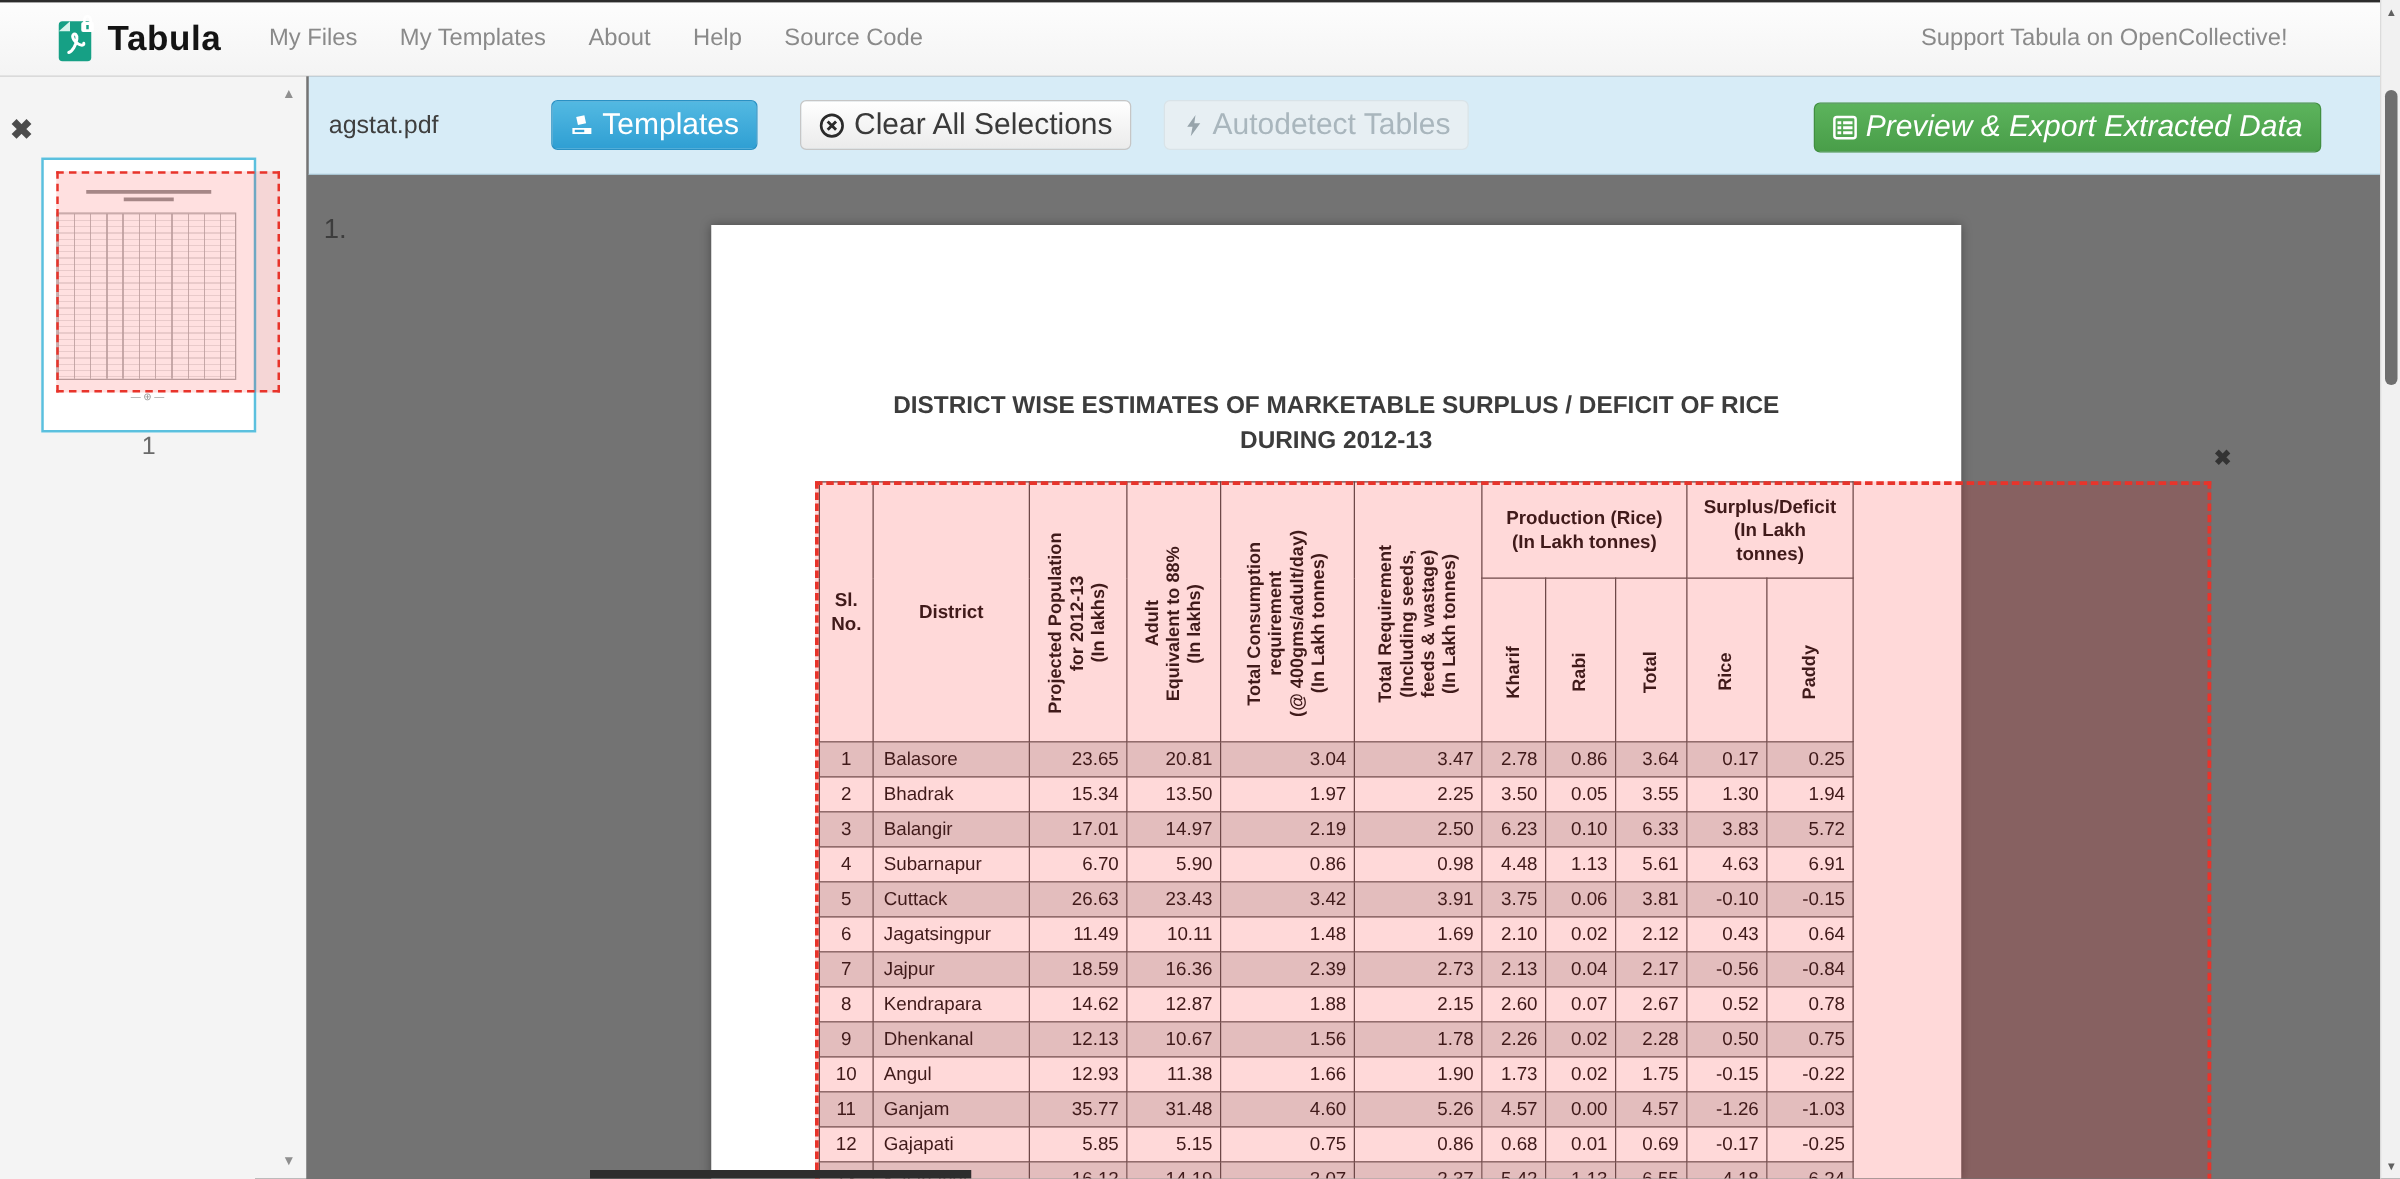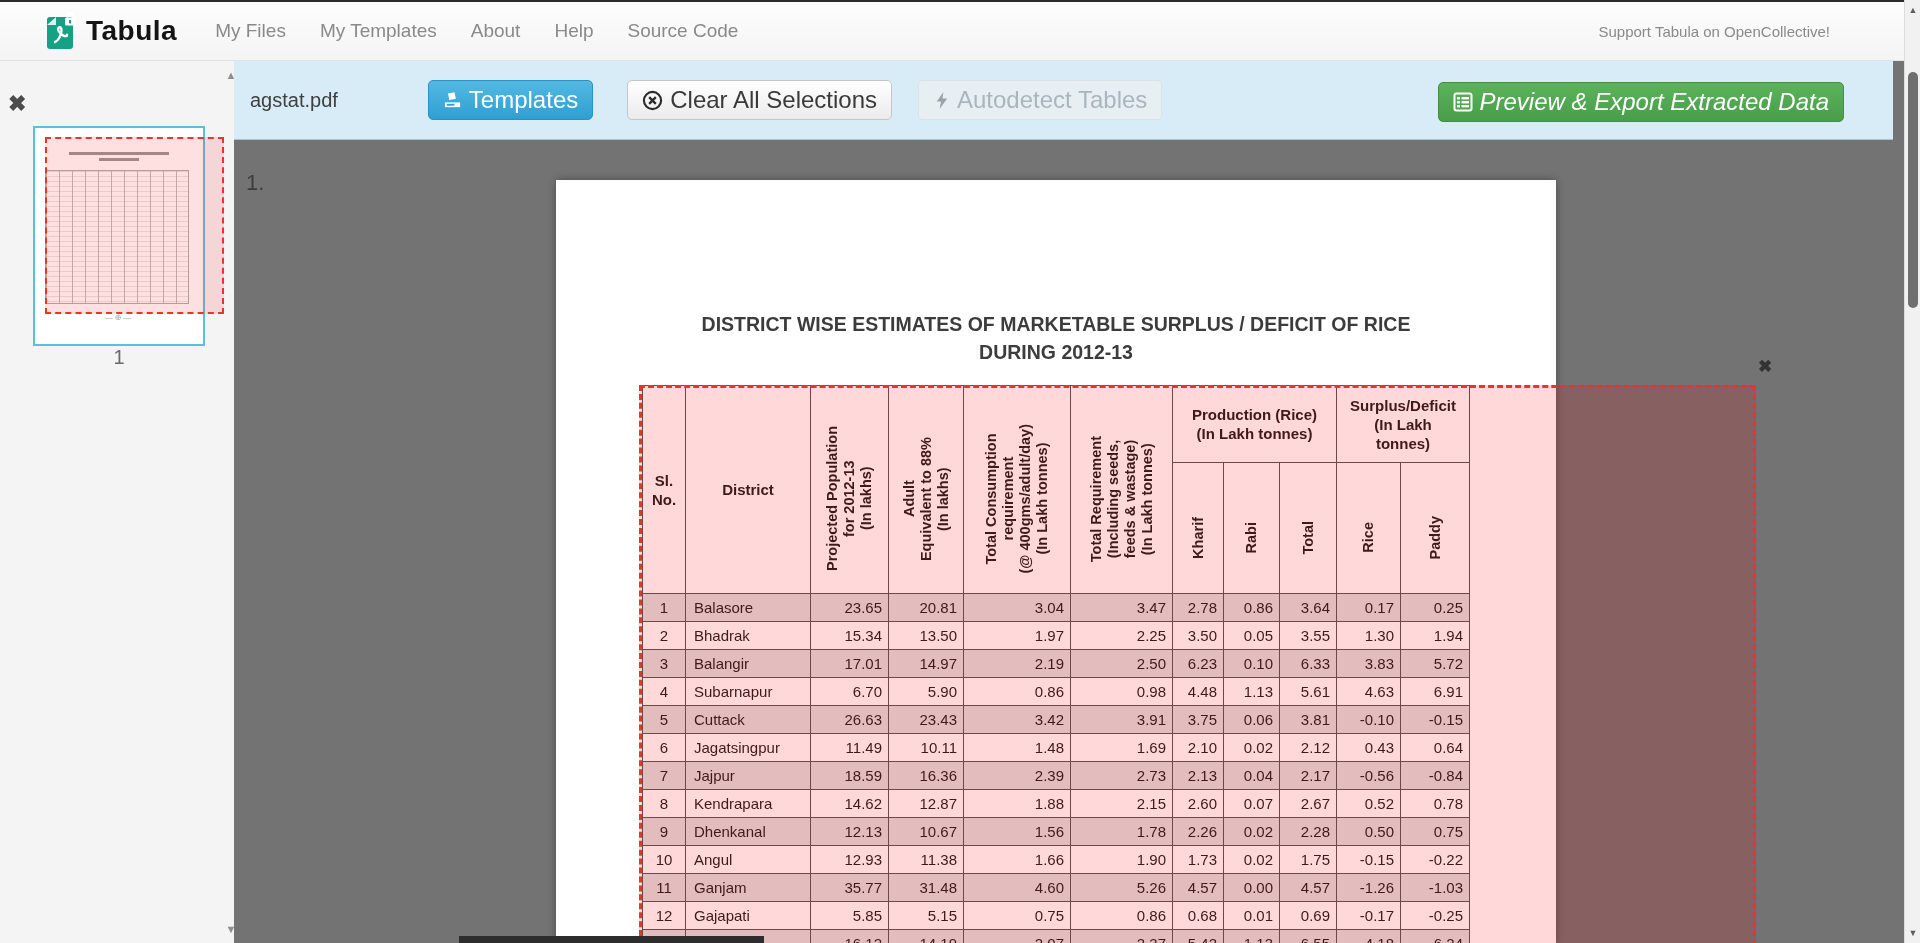--- a/index.html
+++ b/index.html
@@ -12,21 +12,21 @@
 
   
   .navbar { position:absolute; left:0; top:2px; width:1920px; height:59px;
             background:linear-gradient(#fdfdfd,#f4f4f4); border-bottom:1px solid #e3e3e3;
             display:flex; align-items:center; }
   .brand-wrap { display:flex; align-items:center; margin-left:46px; }
   .brand-logo { width:32px; height:40px; margin-right:8px; }
   .brand-name { font-size:28px; font-weight:bold; color:#141414; letter-spacing:0.5px; }
   .nav-items { display:flex; margin-left:38px; gap:34px;align-items:flex-end; }
   .nav-item { font-size:19px; color:#8a8a8a; cursor:pointer; white-space:nowrap; }
-  .nav-right { margin-left:auto; margin-right:90px; font-size:15px; color:#8a8a8a; cursor:pointer; }
+  .nav-right { margin-left:auto; margin-right:90px; font-size:19px; color:#8a8a8a; cursor:pointer; }
 
   
   .sidebar { position:absolute; left:0; top:61px; width:245px; height:882px; background:#f4f4f4; }
   .file-close { position:absolute; left:8px; top:32px; font-size:22px; font-weight:bold;
                 color:#4c4c4c; cursor:pointer; line-height:1; }
   .thumb { position:absolute; left:33px; top:65px; width:172px; height:220px;
            background:#ffffff; border:2px solid #5bc0de; cursor:pointer; }
   .thumb-titlebar { position:absolute; left:20%; right:20%; top:24px; height:3px; background:#9a9a9a; }
   .thumb-titlebar2 { position:absolute; left:38%; right:38%; top:30px; height:3px; background:#9a9a9a; }
   .thumb-table { position:absolute; left:10px; top:42px; right:14px; bottom:40px;
@@ -39,21 +39,21 @@
   .thumb-selection { position:absolute; left:45px; top:76px; width:179px; height:177px;
       border:2px dashed #e8342b; background:rgba(255,0,0,0.12); z-index:3; cursor:move; }
   .thumb-pagenum { position:absolute; left:33px; top:285px; width:172px; text-align:center;
                    font-size:20px; color:#6a6a6a; }
   .side-scroll-up   { position:absolute; left:220px; top:8px;   width:22px; text-align:center;
                       font-size:11px; color:#8f8f8f; cursor:pointer; }
   .side-scroll-down { position:absolute; left:220px; top:862px; width:22px; text-align:center;
                       font-size:11px; color:#8f8f8f; cursor:pointer; }
 
   
-  .main { position:absolute; left:234px; top:61px; width:1659px; height:882px; background:#737373; }
+  .main { position:absolute; left:247px; top:61px; width:1659px; height:882px; background:#737373; }
 
   .toolbar { position:absolute; left:0; top:0; width:100%; height:79px;
              background:#d7ecf7; border-bottom:1px solid #a9c4d1;
              display:flex; align-items:center; }
   .filename { margin-left:16px; font-size:20px; color:#3f3f3f; }
   .btn { height:40px; border-radius:5px; display:inline-flex; align-items:center;
          padding:0 14px; font-size:24px; cursor:pointer; white-space:nowrap; }
   .btn svg { margin-right:7px; }
   .btn-templates { margin-left:90px; background:linear-gradient(#53b9e2,#2f9fd3);
                    border:1px solid #2a91c4; color:#ffffff; }

